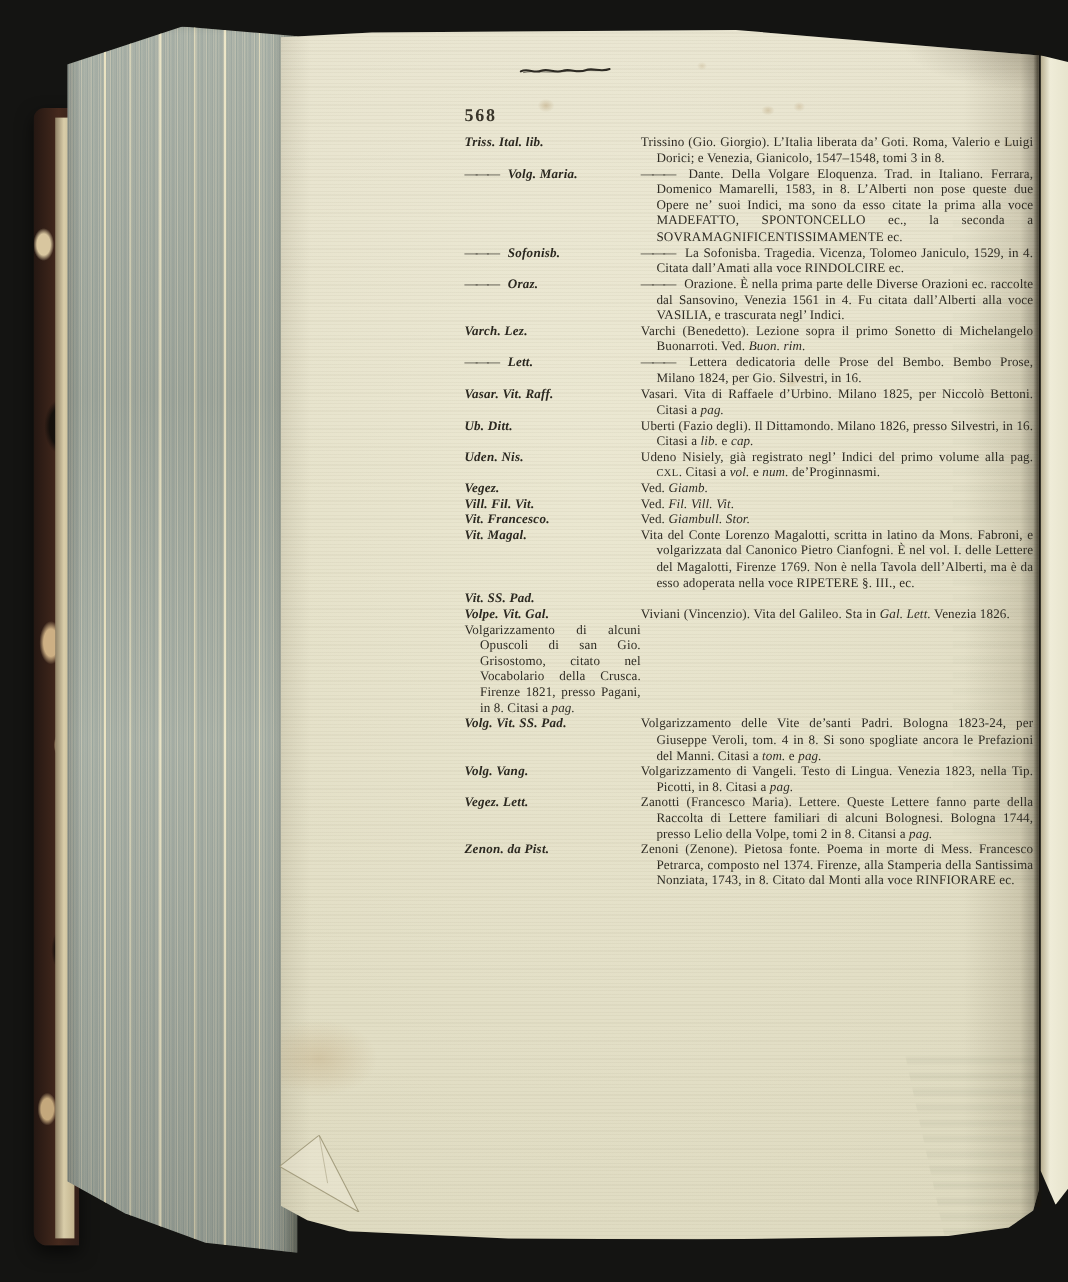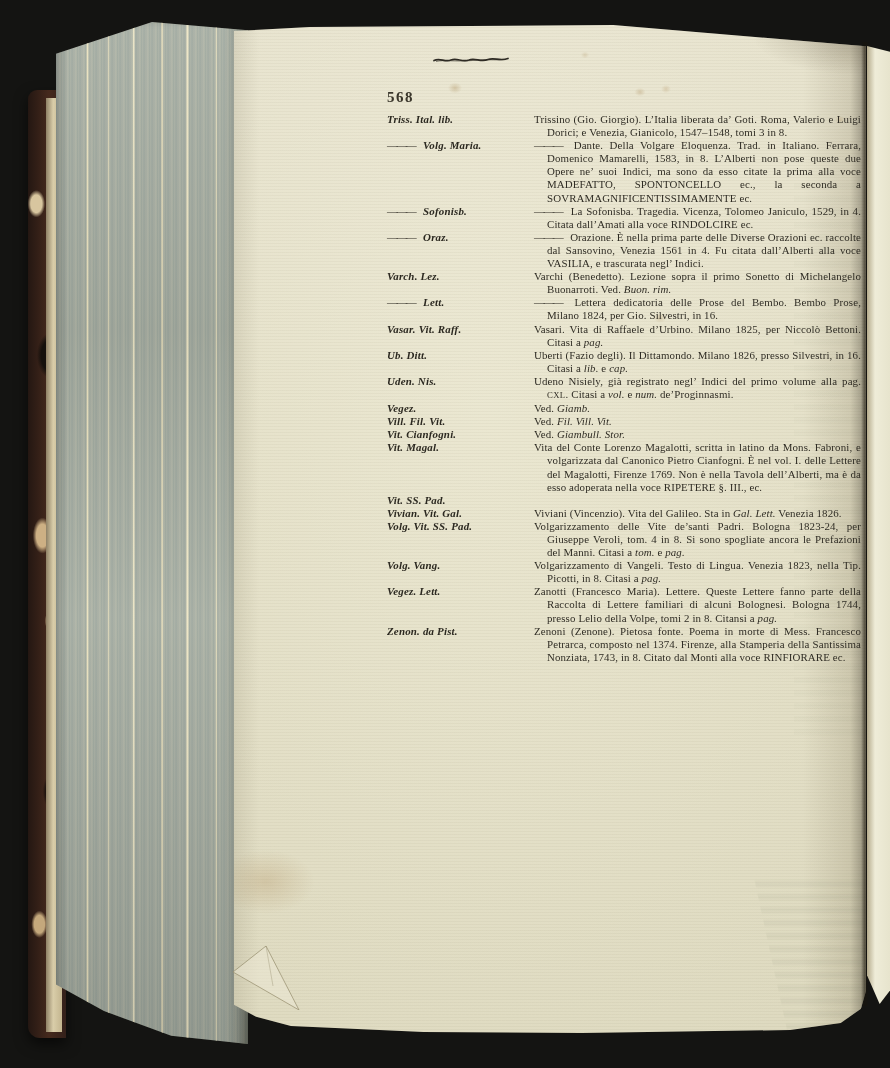--- a/index.html
+++ b/index.html
@@ -156,35 +156,36 @@
         </div>
         <div class="entry">
           <div class="abbr"><span>Vegez.</span></div>
           <div class="body"><span>Ved. </span><span class="it">Giamb.</span></div>
         </div>
         <div class="entry">
           <div class="abbr"><span>Vill. Fil. Vit.</span></div>
           <div class="body"><span>Ved. </span><span class="it">Fil. Vill. Vit.</span></div>
         </div>
         <div class="entry">
-          <div class="abbr"><span>Vit. Cianfogni.</span></div>
+          <div class="abbr"><span>Vit. Francesco.</span></div>
           <div class="body"><span>Ved. </span><span class="it">Giambull. Stor.</span></div>
         </div>
         <div class="entry">
           <div class="abbr"><span>Vit. Magal.</span></div>
           <div class="body"><span>Vita del Conte Lorenzo Magalotti, scritta in latino da Mons. Fabroni, e volgarizzata dal Canonico Pietro Cianfogni. È nel vol. I. delle Lettere del Magalotti, Firenze 1769. Non è nella Tavola dell’Alberti, ma è da esso adoperata nella voce RIPETERE §. III., ec.</span></div>
         </div>
         <div class="entry">
           <div class="abbr"><span>Vit. SS. Pad.</span></div>
         </div>
         <div class="entry">
-          <div class="abbr"><span>Vivian. Vit. Gal.</span></div>
+          <div class="abbr"><span>Volpe. Vit. Gal.</span></div>
           <div class="body"><span>Viviani (Vincenzio). Vita del Galileo. Sta in </span><span class="it">Gal. Lett.</span><span> Venezia 1826.</span></div>
         </div>
         <div class="entry">
+          <div class="body"><span>Volgarizzamento di alcuni Opuscoli di san Gio. Grisostomo, citato nel Vocabolario della Crusca. Firenze 1821, presso Pagani, in 8. Citasi a </span><span class="it">pag.</span></div>
         </div>
         <div class="entry">
           <div class="abbr"><span>Volg. Vit. SS. Pad.</span></div>
           <div class="body"><span>Volgarizzamento delle Vite de’santi Padri. Bologna 1823-24, per Giuseppe Veroli, tom. 4 in 8. Si sono spogliate ancora le Prefazioni del Manni. Citasi a </span><span class="it">tom.</span><span> e </span><span class="it">pag.</span></div>
         </div>
         <div class="entry">
           <div class="abbr"><span>Volg. Vang.</span></div>
           <div class="body"><span>Volgarizzamento di Vangeli. Testo di Lingua. Venezia 1823, nella Tip. Picotti, in 8. Citasi a </span><span class="it">pag.</span></div>
         </div>
         <div class="entry">

